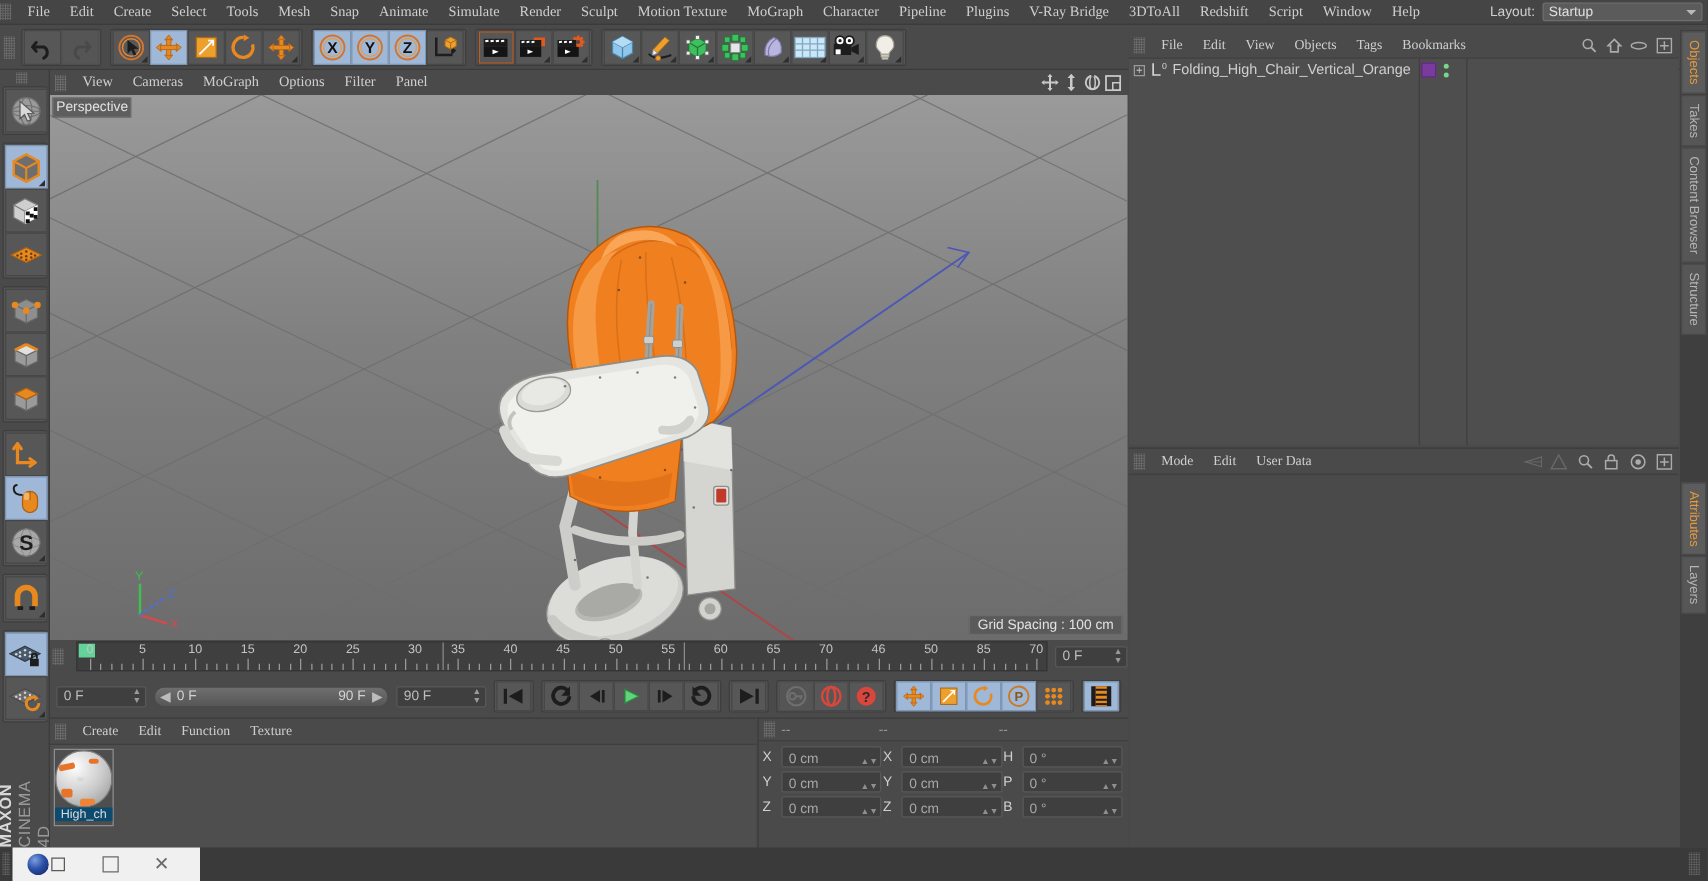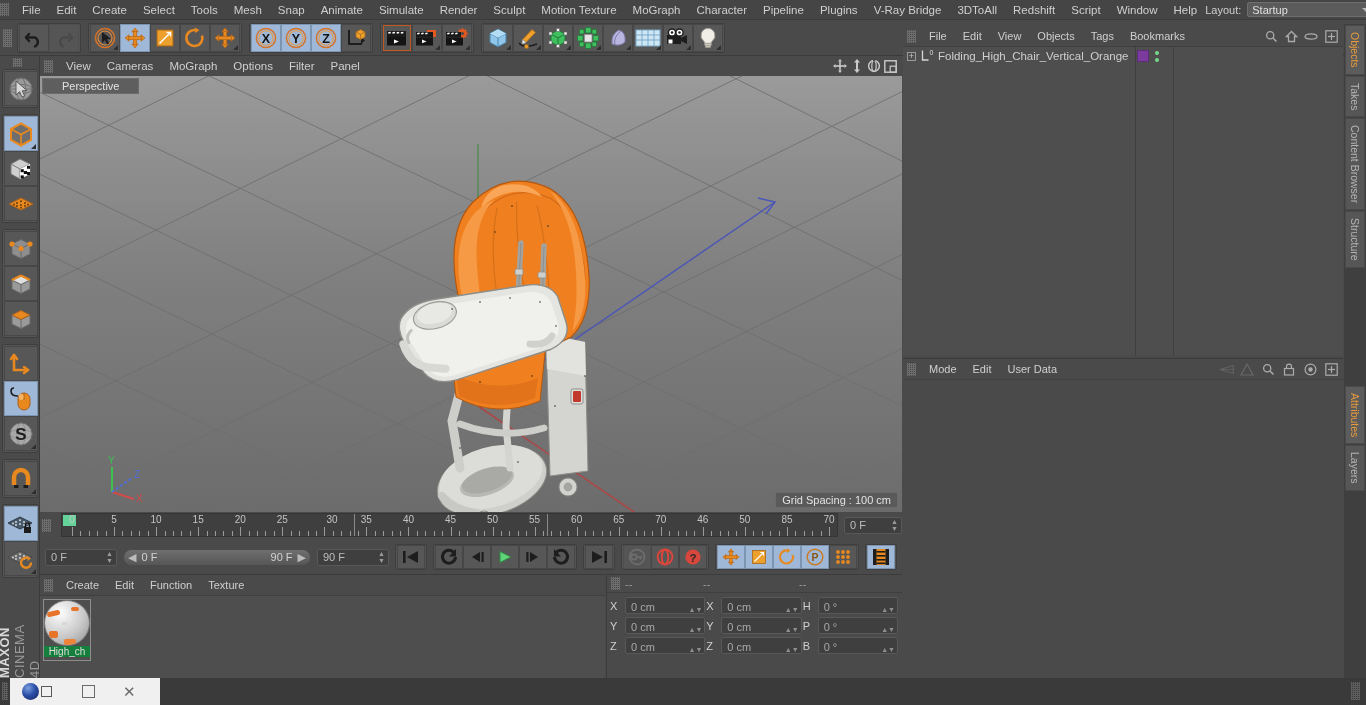--- a/index.html
+++ b/index.html
@@ -14,21 +14,21 @@
 
   
   .gripper{
     width:9px;height:13px;flex:0 0 9px;
     background-image:
       repeating-linear-gradient(0deg,#8a8a8a 0 1px,transparent 1px 2px),
       repeating-linear-gradient(90deg,#8a8a8a 0 1px,transparent 1px 2px);
     background-size:2px 2px; opacity:.55; margin-right:5px;
   }
   .gripper.tall{height:18px;}
-  .menu-item{ padding:0 8px; line-height:20px; color:#cfcfcf; white-space:nowrap; cursor:default; }
+  .menu-item{ padding:0 8px; line-height:20px; color:#cfcfcf; white-space:nowrap; cursor:default;font-family:Liberation Serif, serif; }
 
   
   #menubar{
     position:absolute;left:0;top:0;width:1366px;height:20px;
     background:#454545; display:flex; align-items:center;
     border-bottom:1px solid #3b3b3b;
   }
   #menubar .menu-item{font-size:11.5px;}
   #layout-wrap{ margin-left:auto; display:flex; align-items:center; padding-right:4px; }
   #layout-label{ margin-right:6px; color:#cfcfcf; }
@@ -85,21 +85,21 @@
   #vp-menubar .menu-item{font-size:11.5px;}
   #vp-nav{ margin-left:auto;display:flex;align-items:center;gap:2px;padding-right:4px;}
   #vp-nav .nv{width:15px;height:15px;display:flex;align-items:center;justify-content:center;}
   #viewport{
     position:absolute;left:0;top:20px;width:862px;height:436px;overflow:hidden;
     background:linear-gradient(180deg,#8e8e8e 0%, #7d7d7d 42%, #6a6a6a 100%);
   }
   #grid-svg{position:absolute;inset:0;}
   #vp-label{
     position:absolute;left:2px;top:2px;background:#5e5e5e;color:#e2e2e2;
-    font-size:11px;padding:1px 19px;border:1px solid #6b6b6b;
+    font-size:11px;padding:1px 2px;border:1px solid #6b6b6b;
   }
   #grid-spacing{
     position:absolute;right:4px;bottom:4px;background:#5a5a5a;color:#e2e2e2;
     font-size:11px;padding:1px 6px;border:1px solid #6b6b6b;
   }
   #axis-gizmo{position:absolute;left:58px;bottom:10px;}
 
   
   #timeline{position:absolute;left:40px;top:512px;width:862px;height:26px;background:#4a4a4a;
     display:flex;align-items:center;}
@@ -138,21 +138,21 @@
       radial-gradient(circle at 34% 28%, #ffffff 0%, #e8e8e8 22%, #c9c9c9 55%, #8e8e8e 100%);
     position:relative;overflow:hidden;border:1px solid #7b7b7b;
   }
   .mat-sphere .sp1{position:absolute;left:2px;top:10px;width:13px;height:5px;background:#e8742a;border-radius:2px;transform:rotate(-12deg);}
   .mat-sphere .sp2{position:absolute;left:4px;top:30px;width:9px;height:7px;background:#e8742a;border-radius:2px;}
   .mat-sphere .sp3{position:absolute;left:19px;top:38px;width:12px;height:6px;background:#ef8438;border-radius:2px;}
   .mat-sphere .sp4{position:absolute;left:26px;top:6px;width:8px;height:4px;background:#e8742a;border-radius:2px;}
   .mat-sphere .sp5{position:absolute;left:17px;top:21px;width:5px;height:3px;background:#d8d8d8;}
   .mat-name{
     position:absolute;left:0;top:46px;width:46px;text-align:center;font-size:10px;
-    background:#15803d;color:#ddd;white-space:nowrap;overflow:hidden;
+    background:#0c4a6e;color:#ddd;white-space:nowrap;overflow:hidden;
   }
   .mat-sel{ outline:1px solid #8d8d8d; }
 
   
   #coords{position:absolute;left:606px;top:574px;width:296px;height:104px;background:#4a4a4a;border-top:1px solid #3b3b3b;border-left:1px solid #3b3b3b;}
   #coords-hdr{height:18px;display:flex;align-items:center;padding-left:4px;border-bottom:1px solid #3f3f3f;}
   .coords-dash{font-size:11px;color:#9c9c9c;}
   #coords-grid{display:grid;grid-template-columns:14px 1fr 14px 1fr 14px 1fr;gap:3px 1px;padding:4px 4px 0 3px;align-items:center;}
   .ax-lbl{font-size:11px;color:#d0d0d0;text-align:left;}
   .cofield{height:17px;background:#3f3f3f;border:1px solid #585858;border-radius:2px;

